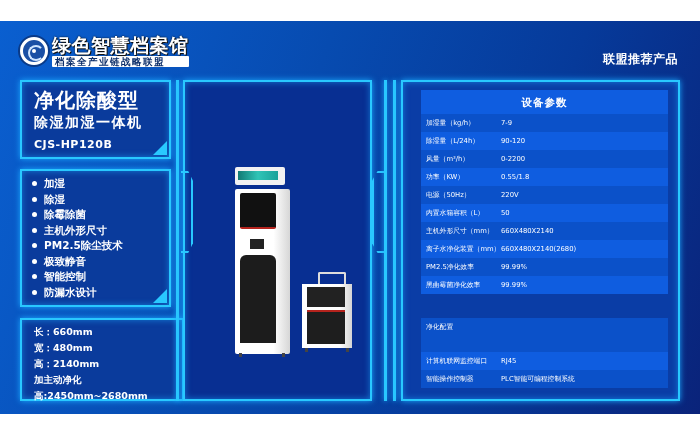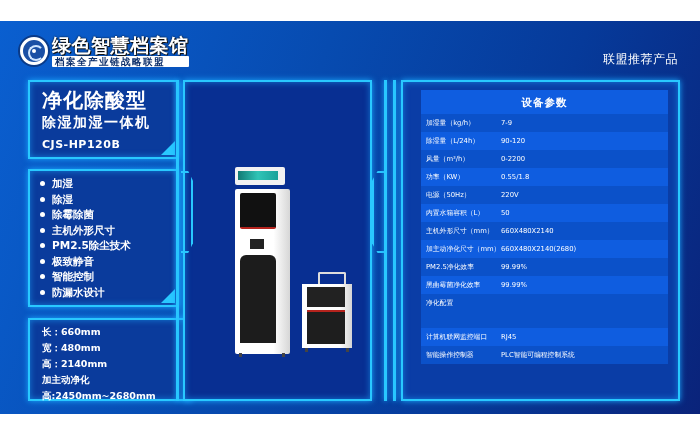--- a/index.html
+++ b/index.html
@@ -31,30 +31,30 @@
   .logo-title {
     font-size: 19px; font-weight: bold; color: #ffffff; letter-spacing: 0.5px;
     line-height: 20px; text-shadow: 0 0 2px #000, 1px 1px 0 #1a1a1a;
   }
   .logo-sub {
     margin-top: 1px; font-size: 9.5px; font-weight: bold; color: #0e2f6a;
     background: #ffffff; padding: 0 3px; line-height: 11px; letter-spacing: 1.5px;
     border-radius: 1px;
   }
   .top-right-title {
-    position: absolute; right: 22px; top: 30px; font-size: 12px; font-weight: normal;
+    position: absolute; right: 22px; top: 30px; font-size: 12px; font-weight: bold;
     color: #ffffff; letter-spacing: 0.5px;
   }
 
   
   .glow {
     position: absolute; border: 2px solid #29c8ff;
     box-shadow: 0 0 6px #1aa8ff, inset 0 0 6px rgba(26,168,255,0.6);
   }
-  .panel-fill { background: #0a3b9c; margin-left: 8px; }
+  .panel-fill { background: #0a3b9c; }
 
   .title-box { left: 20px; top: 59px; width: 151px; height: 79px; }
   .title-main { position: absolute; left: 12px; top: 5px; font-size: 20px; font-weight: bold; color: #ffffff; letter-spacing: 1px; }
   .title-sub { position: absolute; left: 12px; top: 32px; font-size: 14px; color: #ffffff; letter-spacing: 1.5px; font-weight: bold;}
   .title-model { position: absolute; left: 12px; top: 56px; font-size: 11px; color: #ffffff; font-weight: bold; letter-spacing: 0.5px;}
 
   .feature-box { left: 20px; top: 148px; width: 151px; height: 138px; }
   .feature-list { position: absolute; left: 10px; top: 5px; list-style: none; }
   .feature-list li {
     font-size: 10.5px; color: #ffffff; font-weight: bold; line-height: 15.5px;
@@ -102,21 +102,21 @@
   .spec-table { position: absolute; left: 421px; top: 90px; width: 247px; }
   .spec-header {
     height: 24px; background: #0f5de0; color: #ffffff; font-size: 10.5px; font-weight: bold;
     text-align: center; line-height: 24px; letter-spacing: 1px;
   }
   .spec-row { display: flex; align-items: center; min-height: 18px; font-size: 6.8px; color: #ffffff; }
   .spec-row:nth-child(odd) { background: #0b51c9; }
   .spec-row:nth-child(even) { background: #0f5de0; }
   .spec-label { width: 80px; padding-left: 5px; flex: none; }
   .spec-value { flex: 1; padding-right: 12px; }
-  .spec-row.tall { min-height: 34px; align-items: flex-start; padding-top: 4px; }
+  .spec-row.tall { min-height: 34px; align-items: flex-start; padding-top: 4px; margin-top: 24px; }
   .spec-row.tall .spec-value { line-height: 12px; }
 </style>
 </head>
 <body>
 
 <div class="slide">
 
   <div class="logo">
     <div class="logo-mark"></div>
     <div class="logo-text">
@@ -235,21 +235,21 @@
         </div>
       <div class="spec-row">
           <span class="spec-label">内置水箱容积（L）</span>
           <span class="spec-value">50</span>
         </div>
       <div class="spec-row">
           <span class="spec-label">主机外形尺寸（mm）</span>
           <span class="spec-value">660X480X2140</span>
         </div>
       <div class="spec-row">
-          <span class="spec-label">加主动净化尺寸（mm）</span>
+          <span class="spec-label">离子水净化装置（mm）</span>
           <span class="spec-value">660X480X2140(2680)</span>
         </div>
       <div class="spec-row">
           <span class="spec-label">PM2.5净化效率</span>
           <span class="spec-value">99.99%</span>
         </div>
       <div class="spec-row">
           <span class="spec-label">黑曲霉菌净化效率</span>
           <span class="spec-value">99.99%</span>
         </div>

